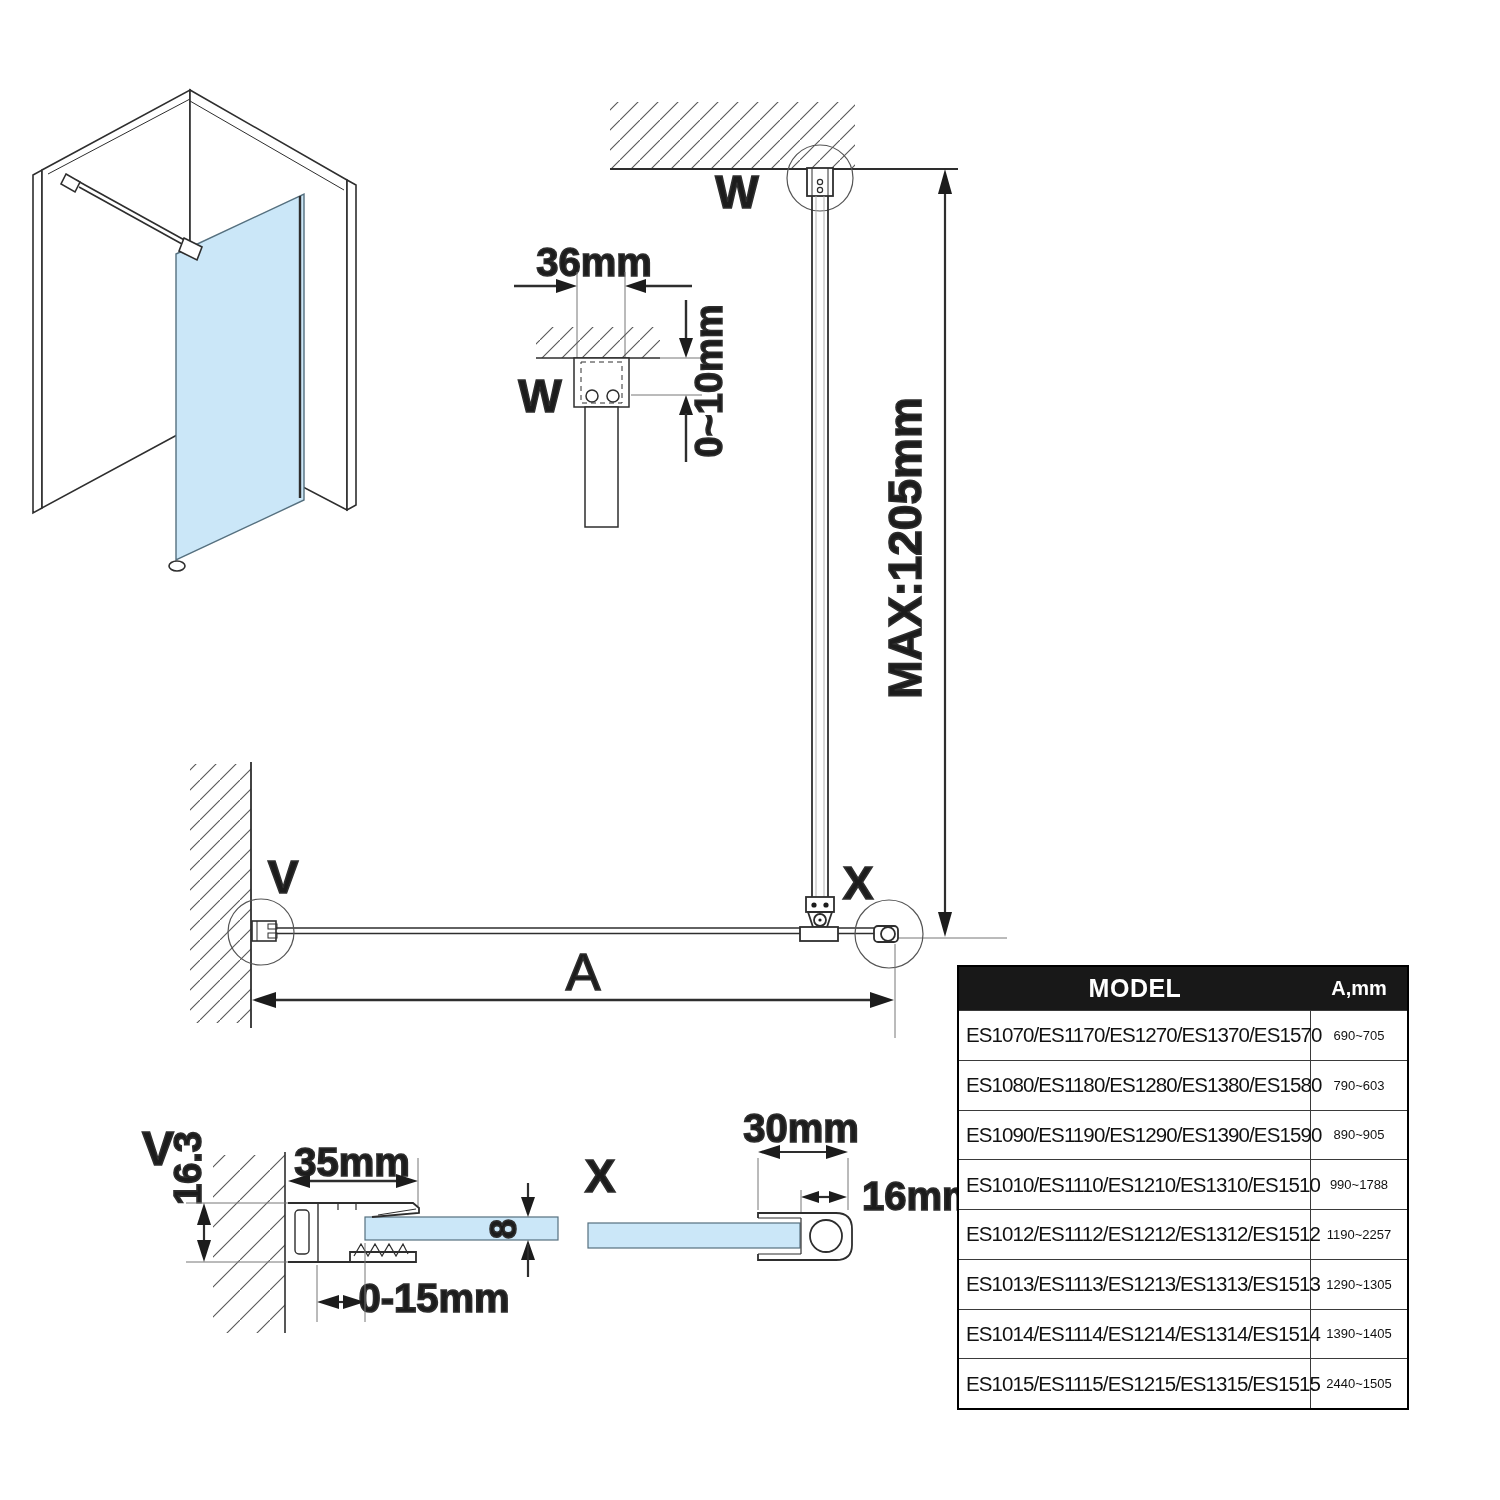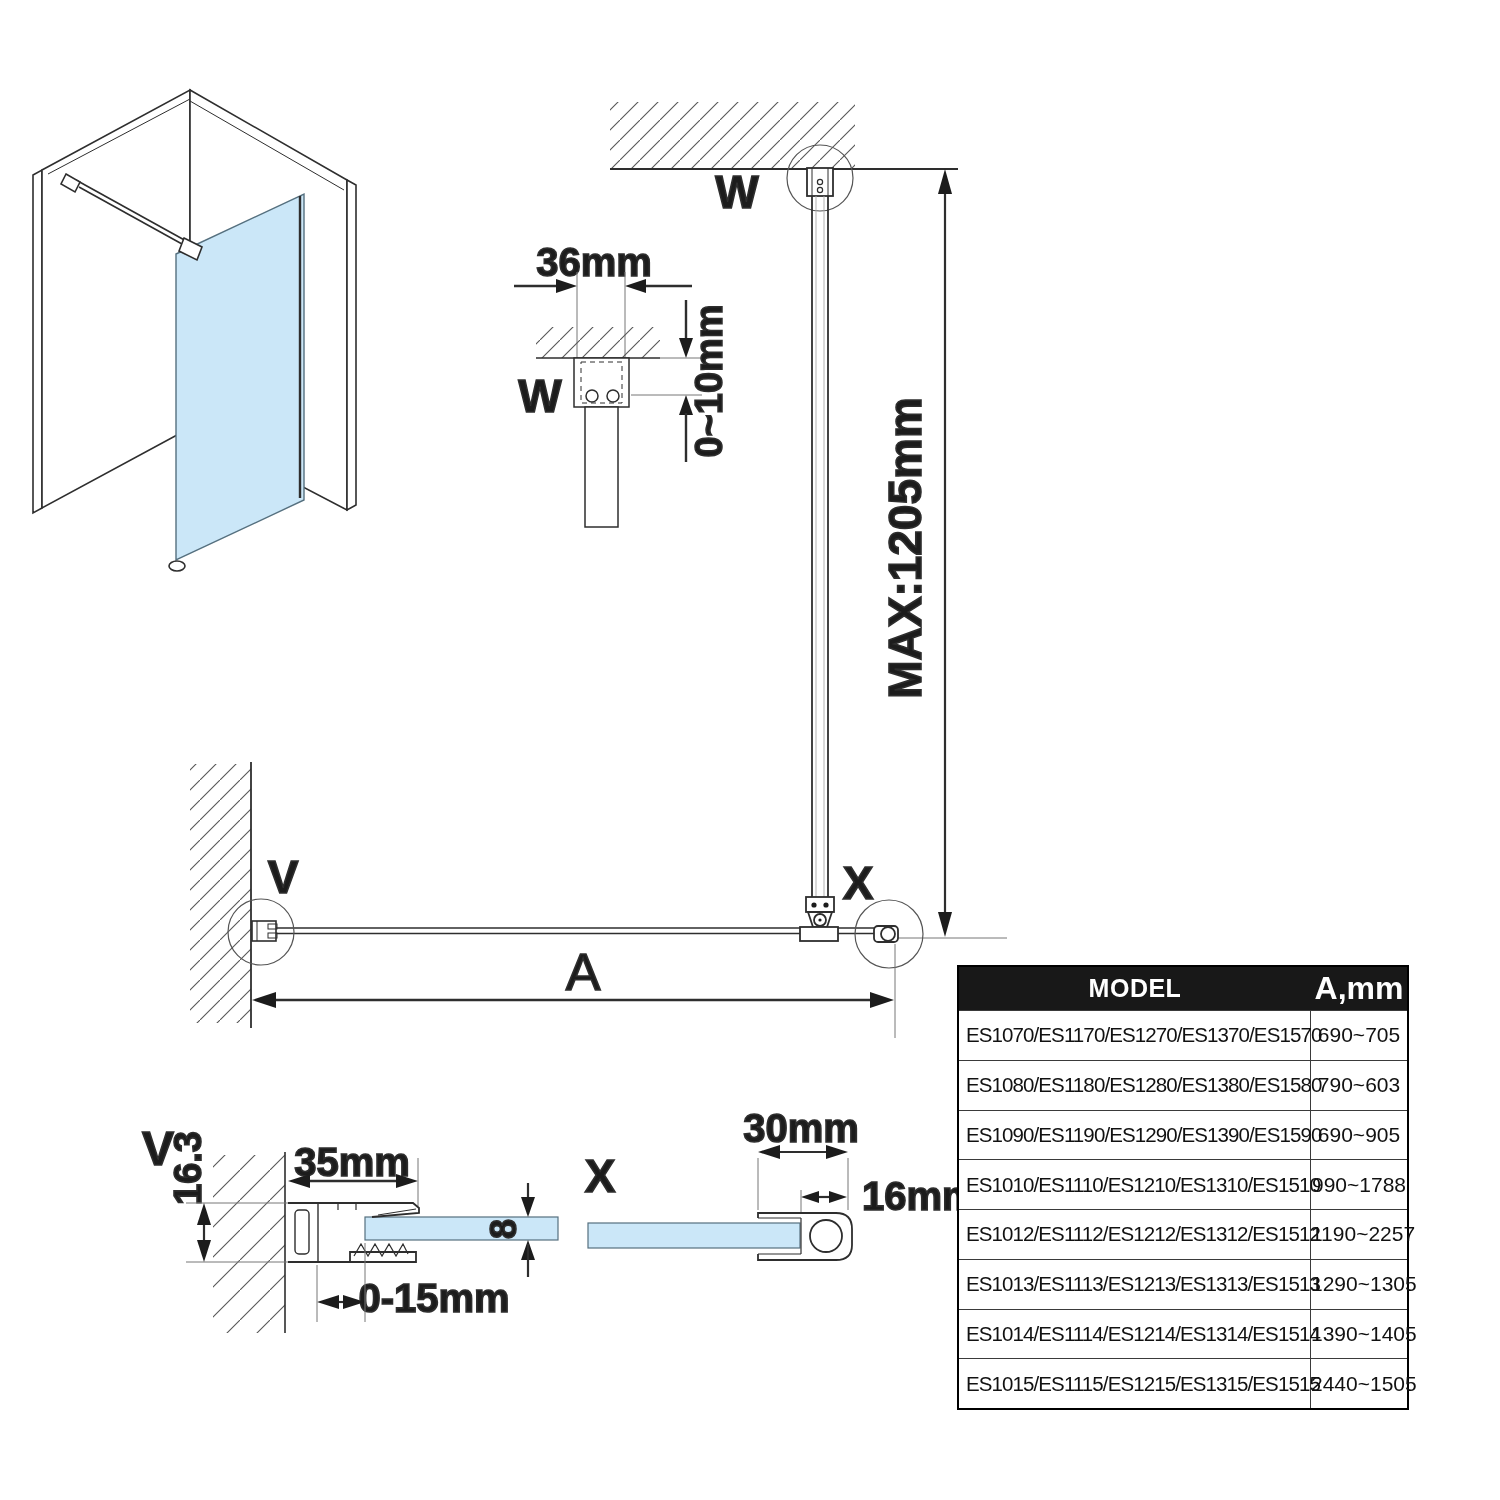--- a/index.html
+++ b/index.html
@@ -8,26 +8,26 @@
   svg.drawing{position:absolute;left:0;top:0;}
   svg text{fill:#1c1c1c;}
   .dimtxt{font-weight:bold;}
   
   .spec-table{position:absolute;left:957px;top:965px;width:452px;height:445px;
               border:2.5px solid #000;box-sizing:border-box;display:flex;flex-direction:column;
               background:#fff;text-align:right;}
   .thead{height:43px;flex:0 0 43px;background:#181818;color:#fff;display:flex;font-weight:bold;}
   .th-model{width:352px;display:flex;align-items:center;justify-content:center;
             font-size:25px;letter-spacing:.5px;}
-  .th-a{flex:1;display:flex;align-items:center;justify-content:center;font-size:32px;}
+  .th-a{flex:1;display:flex;align-items:center;justify-content:center;font-size:20px;}
   .trow{flex:1;display:flex;border-top:1.5px solid #3a3a3a;min-height:0;}
   .td-model{width:352px;box-sizing:border-box;border-right:1.5px solid #3a3a3a;display:flex;
             align-items:center;padding-left:7px;font-size:20.5px;letter-spacing:-0.9px;
             white-space:nowrap;color:#111;}
-  .td-a{flex:1;display:flex;align-items:center;justify-content:center;font-size:21px;color:#111;}
+  .td-a{flex:1;display:flex;align-items:center;justify-content:center;font-size:13px;color:#111;}
 </style>
 </head>
 <body>
 
 <svg class="drawing" width="1500" height="1500" viewBox="0 0 1500 1500">
   <defs>
     <pattern id="hatch" width="20" height="20" patternUnits="userSpaceOnUse">
       <line x1="0" y1="20" x2="20" y2="0" stroke="#555" stroke-width="1.1"></line>
     </pattern>
     <pattern id="hatch2" width="30" height="30" patternUnits="userSpaceOnUse">
@@ -213,21 +213,21 @@
   <div class="trow">
     <div class="td-model">ES1070/ES1170/ES1270/ES1370/ES1570</div>
     <div class="td-a">690~705</div>
   </div>
   <div class="trow">
     <div class="td-model">ES1080/ES1180/ES1280/ES1380/ES1580</div>
     <div class="td-a">790~603</div>
   </div>
   <div class="trow">
     <div class="td-model">ES1090/ES1190/ES1290/ES1390/ES1590</div>
-    <div class="td-a">690~905</div>
+    <div class="td-a">890~905</div>
   </div>
   <div class="trow">
     <div class="td-model">ES1010/ES1110/ES1210/ES1310/ES1510</div>
     <div class="td-a">990~1788</div>
   </div>
   <div class="trow">
     <div class="td-model">ES1012/ES1112/ES1212/ES1312/ES1512</div>
     <div class="td-a">1190~2257</div>
   </div>
   <div class="trow">

